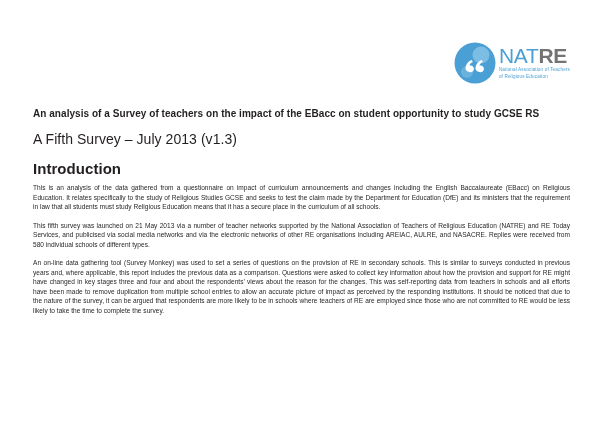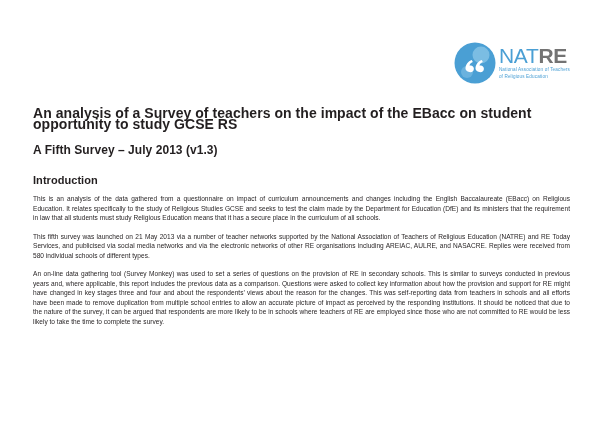--- a/index.html
+++ b/index.html
@@ -70,35 +70,35 @@
   }
 
   
   .doc {
     position: absolute;
     left: 33px;
     top: 108px;
     width: 537px;
   }
   .title {
-    font-size: 14px;
+    font-size: 10px;
     line-height: 11px;
     font-weight: bold;
     margin: 0 0 15px 0;
     letter-spacing: 0.05px;
   }
   .subtitle {
-    font-size: 12px;
+    font-size: 14px;
     line-height: 11px;
-    font-weight: bold;
+    font-weight: normal;
     margin: 0 0 18px 0;
     letter-spacing: 0.05px;
   }
   h2.section {
-    font-size: 11px;
+    font-size: 15px;
     line-height: 12px;
     font-weight: bold;
     margin: 0 0 8px 0;
     letter-spacing: 0.05px;
   }
   h2.section.methodology {
     margin-top: 16px;
   }
   p.body {
     font-size: 6.55px;

